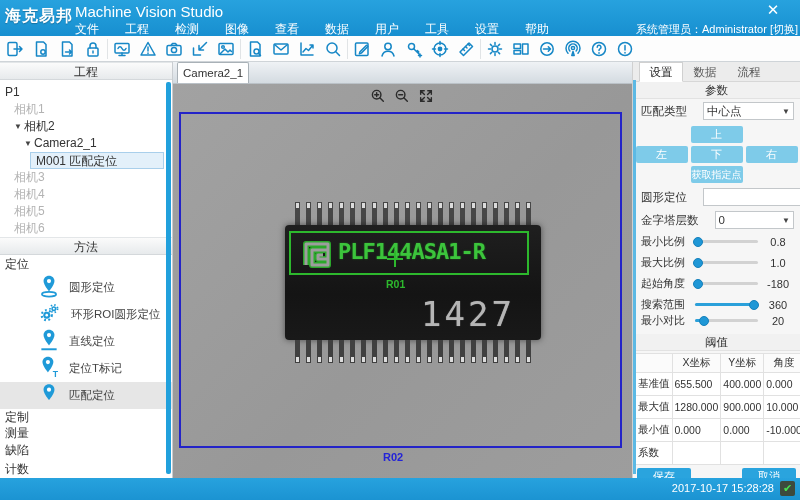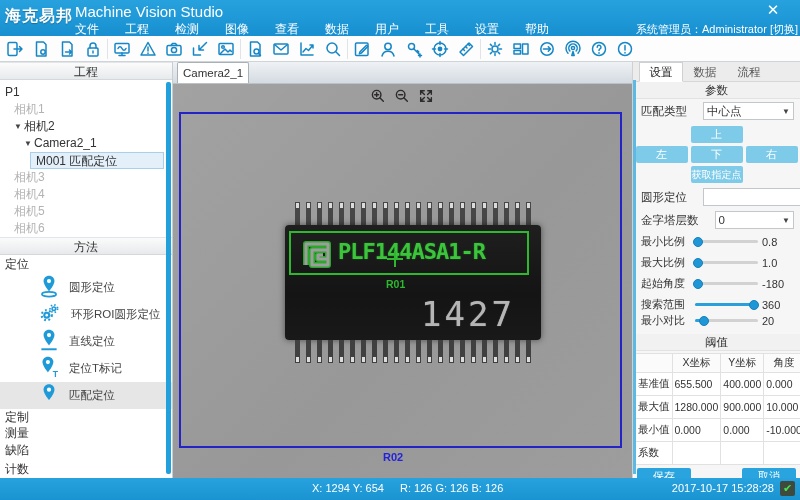--- a/index.html
+++ b/index.html
@@ -78,21 +78,21 @@
   .selectbox .caret{font-size:8px;color:#444}
   .inputbox{flex:1;height:18px;background:#fff;border:1px solid #c3c7ca;font-size:11px;padding:0 3px;font-family:"Liberation Sans",sans-serif}
   .dirpad{display:grid;grid-template-columns:52px 52px 52px;grid-template-rows:17px 17px 17px;gap:3px;justify-content:center;margin:4px 0 2px}
   .bluebtn{background:#7ecbe9;color:#fff;border:none;border-radius:2px;font-size:11px;cursor:pointer;font-family:"Liberation Sans",sans-serif;height:17px;line-height:17px;text-align:center}
   .bluebtn.small{font-size:10px}
   .sliderrow{display:flex;align-items:center;padding:0 6px 0 8px;height:21px;gap:4px}
   .sliderrow .slabel{width:50px;white-space:nowrap;font-size:11px}
   .strack{flex:1;position:relative;height:3px;background:#d2d2d2;border-radius:2px;cursor:pointer}
   .sfill{position:absolute;left:0;top:0;height:3px;background:#2aa0da;border-radius:2px;width:var(--p)}
   .sknob{position:absolute;top:-3.5px;left:var(--p);width:10px;height:10px;margin-left:-5px;background:#1f97d6;border-radius:50%;border:1px solid #1580bb;cursor:grab}
-  .svalue{width:32px;text-align:left;font-size:11px}
+  .svalue{width:32px;text-align:center;font-size:11px}
   .clipped{height:11px;overflow:hidden;margin-bottom:8px}
   table.rtable{width:164px;margin:2px 2px 0;border-collapse:collapse;background:#fff;font-size:10.5px}
   .rtable th,.rtable td{border:1px solid #e1e1e1;font-weight:normal;padding:0 2px;white-space:nowrap}
   .rtable th{height:19px;background:#fbfbfb;text-align:center}
   .rtable td{height:23px;text-align:left}
   .rtable td.rname{width:40px;padding-left:2px}
   .rbuttons{display:flex;justify-content:space-between;padding:3px 4px}
   .pbtn{width:54px;height:17px;background:#2aa4de;color:#fff;border:none;border-radius:2px;font-size:11px;cursor:pointer;font-family:"Liberation Sans",sans-serif}
 
   
@@ -512,21 +512,17 @@
     </tbody>
       </table>
 
     <div class="rbuttons">
       <button class="pbtn">保存</button>
       <button class="pbtn">取消</button>
     </div>
   </div>
 
   <div class="statusbar">
-    <div class="coords">
-      <span>X: 1294 Y: 654</span>
-      <span>R: 126 G: 126 B: 126</span>
-    </div>
     <div class="dtime">2017-10-17 15:28:28</div>
     <div class="okbox">✔</div>
   </div>
 
 </div>
 
 </body></html>

